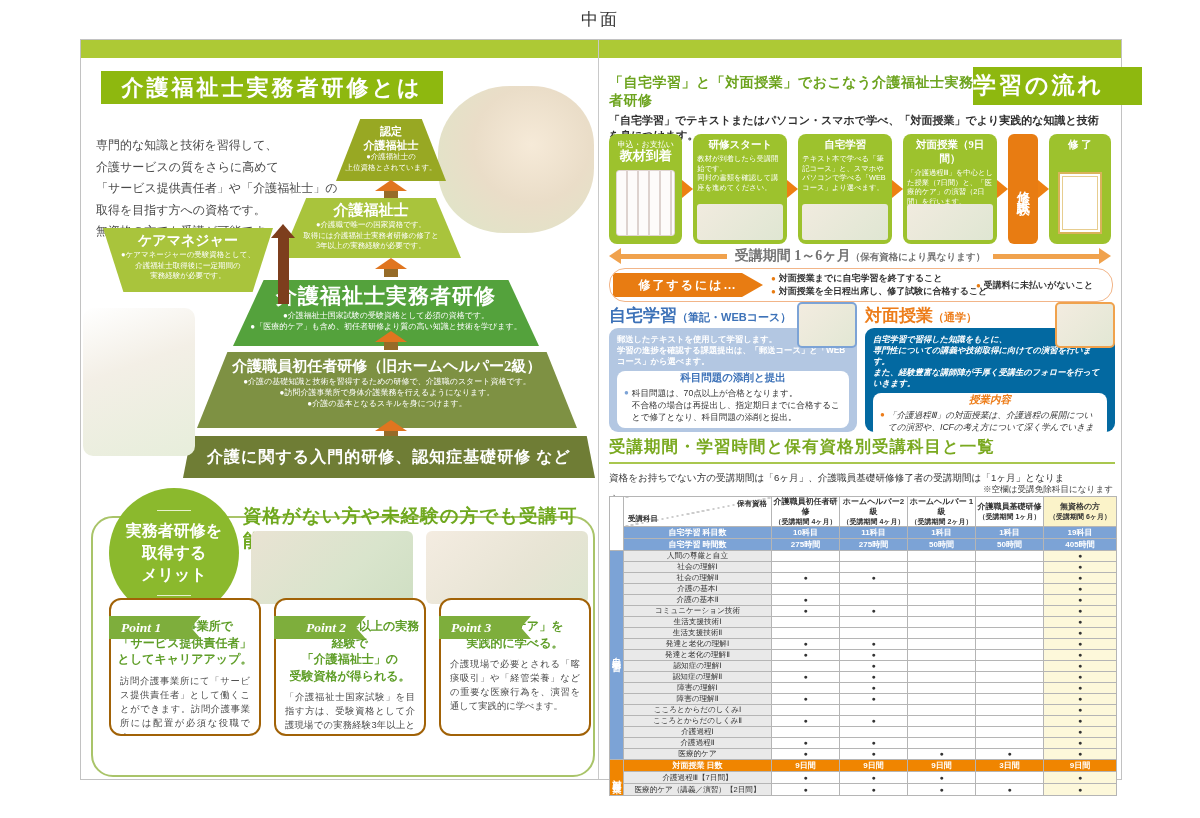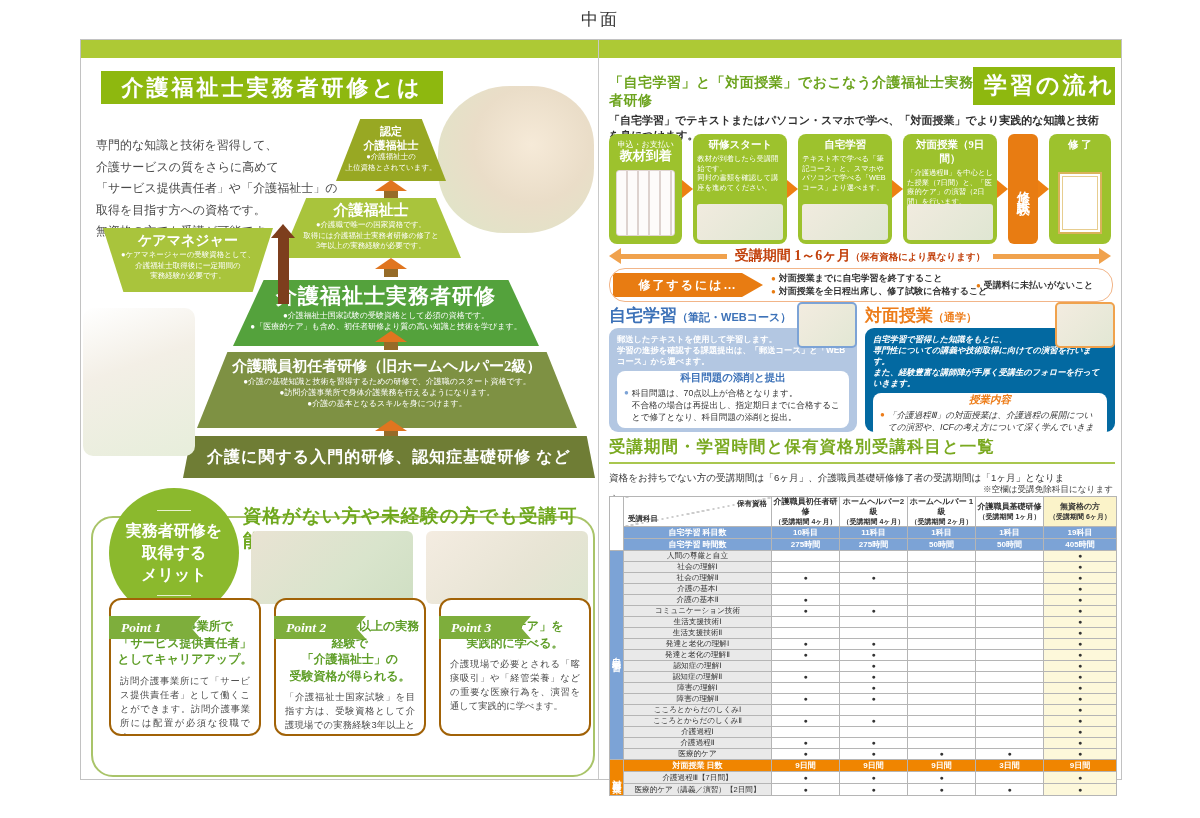--- a/index.html
+++ b/index.html
@@ -60,41 +60,41 @@
   .merit-photo.p2{left:345px;background:linear-gradient(135deg,#f4ece1,#e7e4d4 60%,#dce5cf);}
   .ribbon{position:absolute;top:576px;width:80px;height:23px;background:#7eae3c;color:#fff;z-index:4;
           clip-path:polygon(0 0,100% 0,89% 50%,100% 100%,0 100%);
           font-style:italic;font-weight:bold;font-size:13.5px;line-height:23px;padding-left:12px;font-family:"Liberation Serif",serif;}
   .pcard{position:absolute;top:558px;width:148px;height:134px;border:2px solid #a16207;border-radius:12px;background:#fff;z-index:3;overflow:hidden;}
   .pcard .ptitle{margin-top:18px;text-align:center;font-weight:bold;color:#5f9e28;font-size:12px;line-height:16.5px;font-family:"Liberation Serif",serif;}
   .pcard .pbody{margin:6px 9px 0 9px;font-size:9.3px;line-height:14px;color:#4a4a4a;text-align:justify;}
 
   
   .r-lead{position:absolute;left:10px;top:34px;width:366px;font-size:14px;font-weight:bold;color:#6da41f;letter-spacing:0.5px;}
-  .r-title{position:absolute;left:374px;top:27px;width:142px;height:38px;background:#8eb80f;color:#fff;text-align:right;
+  .r-title{position:absolute;left:374px;top:27px;width:169px;height:38px;background:#8eb80f;color:#fff;text-align:left;
            font-size:23px;font-weight:bold;line-height:38px;letter-spacing:3px;}
   .r-sub{position:absolute;left:10px;top:73px;width:500px;font-size:11px;font-weight:bold;color:#2f2f2f;}
   .flow{position:absolute;left:10px;top:94px;width:502px;height:110px;display:flex;align-items:stretch;justify-content:space-between;}
   .fstep{background:#9dc22d;border-radius:8px;color:#fff;padding:4px 4px;overflow:hidden;position:relative;}
   .fstep .st{font-size:10.5px;font-weight:bold;text-align:center;line-height:14px;}
   .fstep .spre{font-size:8px;text-align:center;line-height:9px;margin-top:2px;}
   .fstep .sb{font-size:7.3px;line-height:9.5px;margin-top:2px;}
   .fstep .sphoto{position:absolute;left:4px;right:4px;bottom:4px;height:36px;border-radius:3px;background:linear-gradient(135deg,#f1ebdf,#dfe6d2);}
   .fstep .books{position:absolute;left:7px;right:7px;bottom:8px;height:64px;border-radius:3px;border:1px solid #e0d6d2;
       background:repeating-linear-gradient(90deg,#fdfbfa 0 9px,#ddd2ce 9px 11px);}
   .fstep .cert{position:absolute;left:50%;bottom:10px;transform:translateX(-50%);width:40px;height:58px;background:#fff;
       border:2px solid #d9b35a;box-shadow:inset 0 0 0 2px #fff,inset 0 0 0 3px #e7cd8f;}
   .farrow{width:0;height:0;align-self:center;border-top:9px solid transparent;border-bottom:9px solid transparent;border-left:11px solid #ed8012;}
   .fexam{background:#e87c12;border-radius:6px;color:#fff;display:flex;align-items:center;justify-content:center;}
   .fexam span{writing-mode:vertical-rl;font-weight:bold;font-size:13px;letter-spacing:4px;font-family:"Liberation Serif",serif;}
   .period{position:absolute;left:10px;top:207px;width:502px;height:18px;display:flex;align-items:center;}
   .period .tri-l{width:0;height:0;border-top:8px solid transparent;border-bottom:8px solid transparent;border-right:12px solid #f0a24d;}
   .period .tri-r{width:0;height:0;border-top:8px solid transparent;border-bottom:8px solid transparent;border-left:12px solid #f0a24d;}
   .period .bar{flex:1;height:5px;background:#f0a24d;}
-  .period .ptext{white-space:nowrap;padding:0 8px;color:#c2410c;font-weight:bold;font-size:14px;font-family:"Liberation Serif",serif;text-align:center;}
+  .period .ptext{white-space:nowrap;padding:0 8px;color:#737373;font-weight:bold;font-size:14px;font-family:"Liberation Serif",serif;text-align:center;}
   .period .pnote{font-size:9.5px;font-weight:bold;}
   .complete{position:absolute;left:10px;top:228px;width:502px;height:32px;border:1px solid #f2b588;border-radius:16px;display:flex;align-items:center;overflow:hidden;}
   .ctag{width:150px;height:24px;margin-left:3px;background:#e87c12;color:#fff;clip-path:polygon(0 0,86% 0,100% 50%,86% 100%,0 100%);
         font-size:12px;font-weight:bold;text-align:center;line-height:24px;letter-spacing:2px;font-family:"Liberation Serif",serif;flex:none;}
   .ccols{display:flex;flex:1;}
   .ccol{display:flex;flex-direction:column;justify-content:center;}
   .ccol.c1{width:205px;margin-left:8px;}
   .ccol.c2{flex:1;}
   .citem{font-size:9px;font-weight:bold;color:#333;line-height:13px;white-space:nowrap;}
   .citem .dot{color:#e87c12;margin-right:3px;font-size:8px;}
@@ -230,21 +230,21 @@
       <div class="merit-photo p1"></div>
       <div class="merit-photo p2"></div>
 
     <div class="ribbon" style="left: 28px;">Point 1</div>
         <div class="pcard" style="left: 28px;">
           <div class="ptitle pre">訪問介護事業所で
 「サービス提供責任者」
 としてキャリアアップ。</div>
           <div class="pbody">訪問介護事業所にて「サービス提供責任者」として働くことができます。訪問介護事業所には配置が必須な役職です。</div>
         </div>
-        <div class="ribbon" style="left: 193px;">Point 2</div>
+        <div class="ribbon" style="left: 193px; text-align: center;">Point 2</div>
         <div class="pcard" style="left: 193px;">
           <div class="ptitle pre">介護現場で3年以上の実務経験で
 「介護福祉士」の
 受験資格が得られる。</div>
           <div class="pbody">「介護福祉士国家試験」を目指す方は、受験資格として介護現場での実務経験3年以上と「実務者研修」の修了が必須となります。</div>
         </div>
         <div class="ribbon" style="left: 358px;">Point 3</div>
         <div class="pcard" style="left: 358px;">
           <div class="ptitle pre">「医療的ケア」を
 実践的に学べる。</div>

